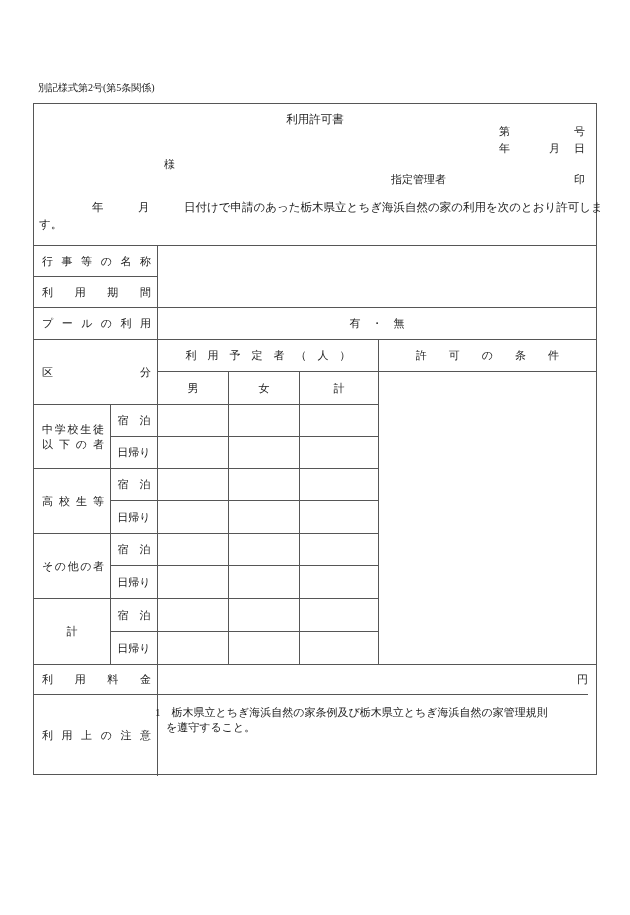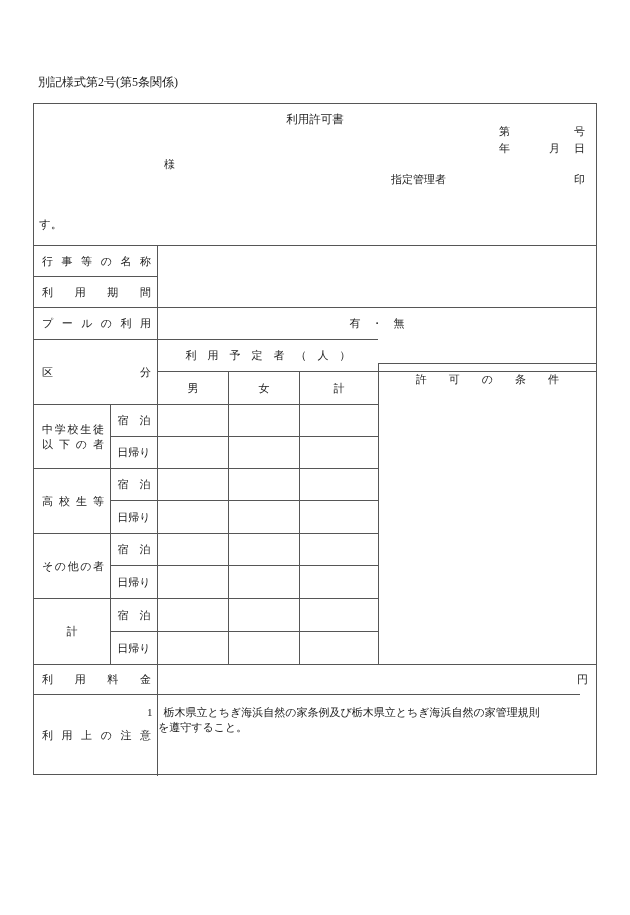--- a/index.html
+++ b/index.html
@@ -6,21 +6,21 @@
     --line:#565656;
     --ink:#1b1b1b;
     --bg:#ffffff;
   }
   html,body{margin:0;padding:0;background:var(--bg);}
   .page{
     position:relative;width:630px;height:915px;background:var(--bg);
     font-family:"Liberation Serif","DejaVu Serif",serif;
     color:var(--ink);font-size:11px;overflow:hidden;
   }
-  .form-number{position:absolute;left:38px;top:74px;font-size:12px;}
+  .form-number{position:absolute;left:38px;top:81px;font-size:10px;}
   .form-box{
     position:absolute;left:33px;top:103px;width:562px;height:670px;
     border:1px solid var(--line);
   }
   .abs{position:absolute;white-space:pre;}
   .c{
     position:absolute;box-sizing:border-box;display:flex;align-items:center;
     white-space:pre;
   }
   .bt{border-top:1px solid var(--line);}
@@ -55,41 +55,42 @@
 
     <span class="abs" style="left:465px;top:37px;">年</span>
     <span class="abs" style="left:515px;top:37px;">月</span>
     <span class="abs" style="left:540px;top:37px;">日</span>
 
     <span class="abs" style="left:130px;top:53px;">様</span>
 
     <span class="abs" style="left:357px;top:68px;text-align:center;">指定管理者</span>
     <span class="abs" style="left:540px;top:68px;">印</span>
 
+    <span class="abs body-text" style="left:58px;top:96px;">年　　　月　　　日付けで申請のあった栃木県立とちぎ海浜自然の家の利用を次のとおり許可しま</span>
     <span class="abs body-text" style="left:5px;top:113px;">す。</span>
 
     <div class="c bt br lblpad" style="left:0;top:141px;width:124px;height:31px;">
       <div class="jchar"><span>行</span><span>事</span><span>等</span><span>の</span><span>名</span><span>称</span></div>
     </div>
     <div class="c bt" style="left:124px;top:141px;width:438px;height:31px;"></div>
 
     <div class="c bt br lblpad" style="left:0;top:172px;width:124px;height:31px;">
       <div class="jchar"><span>利</span><span>用</span><span>期</span><span>間</span></div>
     </div>
 
     <div class="c bt br lblpad" style="left:0;top:203px;width:124px;height:32px;">
       <div class="jchar"><span>プ</span><span>ー</span><span>ル</span><span>の</span><span>利</span><span>用</span></div>
     </div>
     <div class="c bt center" style="left:124px;top:203px;width:438px;height:32px;">有　・　無</div>
 
     <div class="c bt br lblpad" style="left:0;top:235px;width:124px;height:65px;">
       <div class="jchar"><span>区</span><span>分</span></div>
     </div>
     <div class="c bt center" style="left:124px;top:235px;width:220px;height:32px;">利　用　予　定　者　（　人　）</div>
-    <div class="c bt bl center" style="left:344px;top:235px;width:218px;height:32px;margin-top:24px;">許　　可　　の　　条　　件</div>
+    <div class="c bt bl center" style="left:344px;top:235px;width:218px;height:32px;">許　　可　　の　　条　　件</div>
 
     <div class="c bt center" style="left:124px;top:267px;width:70px;height:33px;">男</div>
     <div class="c bt bl center" style="left:194px;top:267px;width:71px;height:33px;">女</div>
     <div class="c bt bl center" style="left:265px;top:267px;width:79px;height:33px;">計</div>
 
     <div class="c bt bl" style="left:344px;top:267px;width:218px;height:293px;"></div>
 
     <div class="c bt br lblpad col" style="left:0;top:300px;width:77px;height:64px;">
       <div class="jchar"><span>中</span><span>学</span><span>校</span><span>生</span><span>徒</span></div>
       <div class="jchar"><span>以</span><span>下</span><span>の</span><span>者</span></div>
@@ -140,19 +141,19 @@
     <div class="c bt br lblpad" style="left:0;top:560px;width:124px;height:30px;">
       <div class="jchar"><span>利</span><span>用</span><span>料</span><span>金</span></div>
     </div>
     <div class="c bt right" style="left:124px;top:560px;width:438px;height:30px;padding-right:8px;">
       <span>円</span>
     </div>
 
     <div class="c bt br lblpad" style="left:0;top:590px;width:124px;height:82px;">
       <div class="jchar"><span>利</span><span>用</span><span>上</span><span>の</span><span>注</span><span>意</span></div>
     </div>
-    <div class="c bt notes-content" style="left:108px;top:590px;width:438px;height:82px;">
+    <div class="c bt notes-content" style="left:116px;top:590px;width:438px;height:82px;">
       <div>1　栃木県立とちぎ海浜自然の家条例及び栃木県立とちぎ海浜自然の家管理規則</div>
       <div>　を遵守すること。</div>
     </div>
 
   </div>
 </div>
 
 </body></html>

